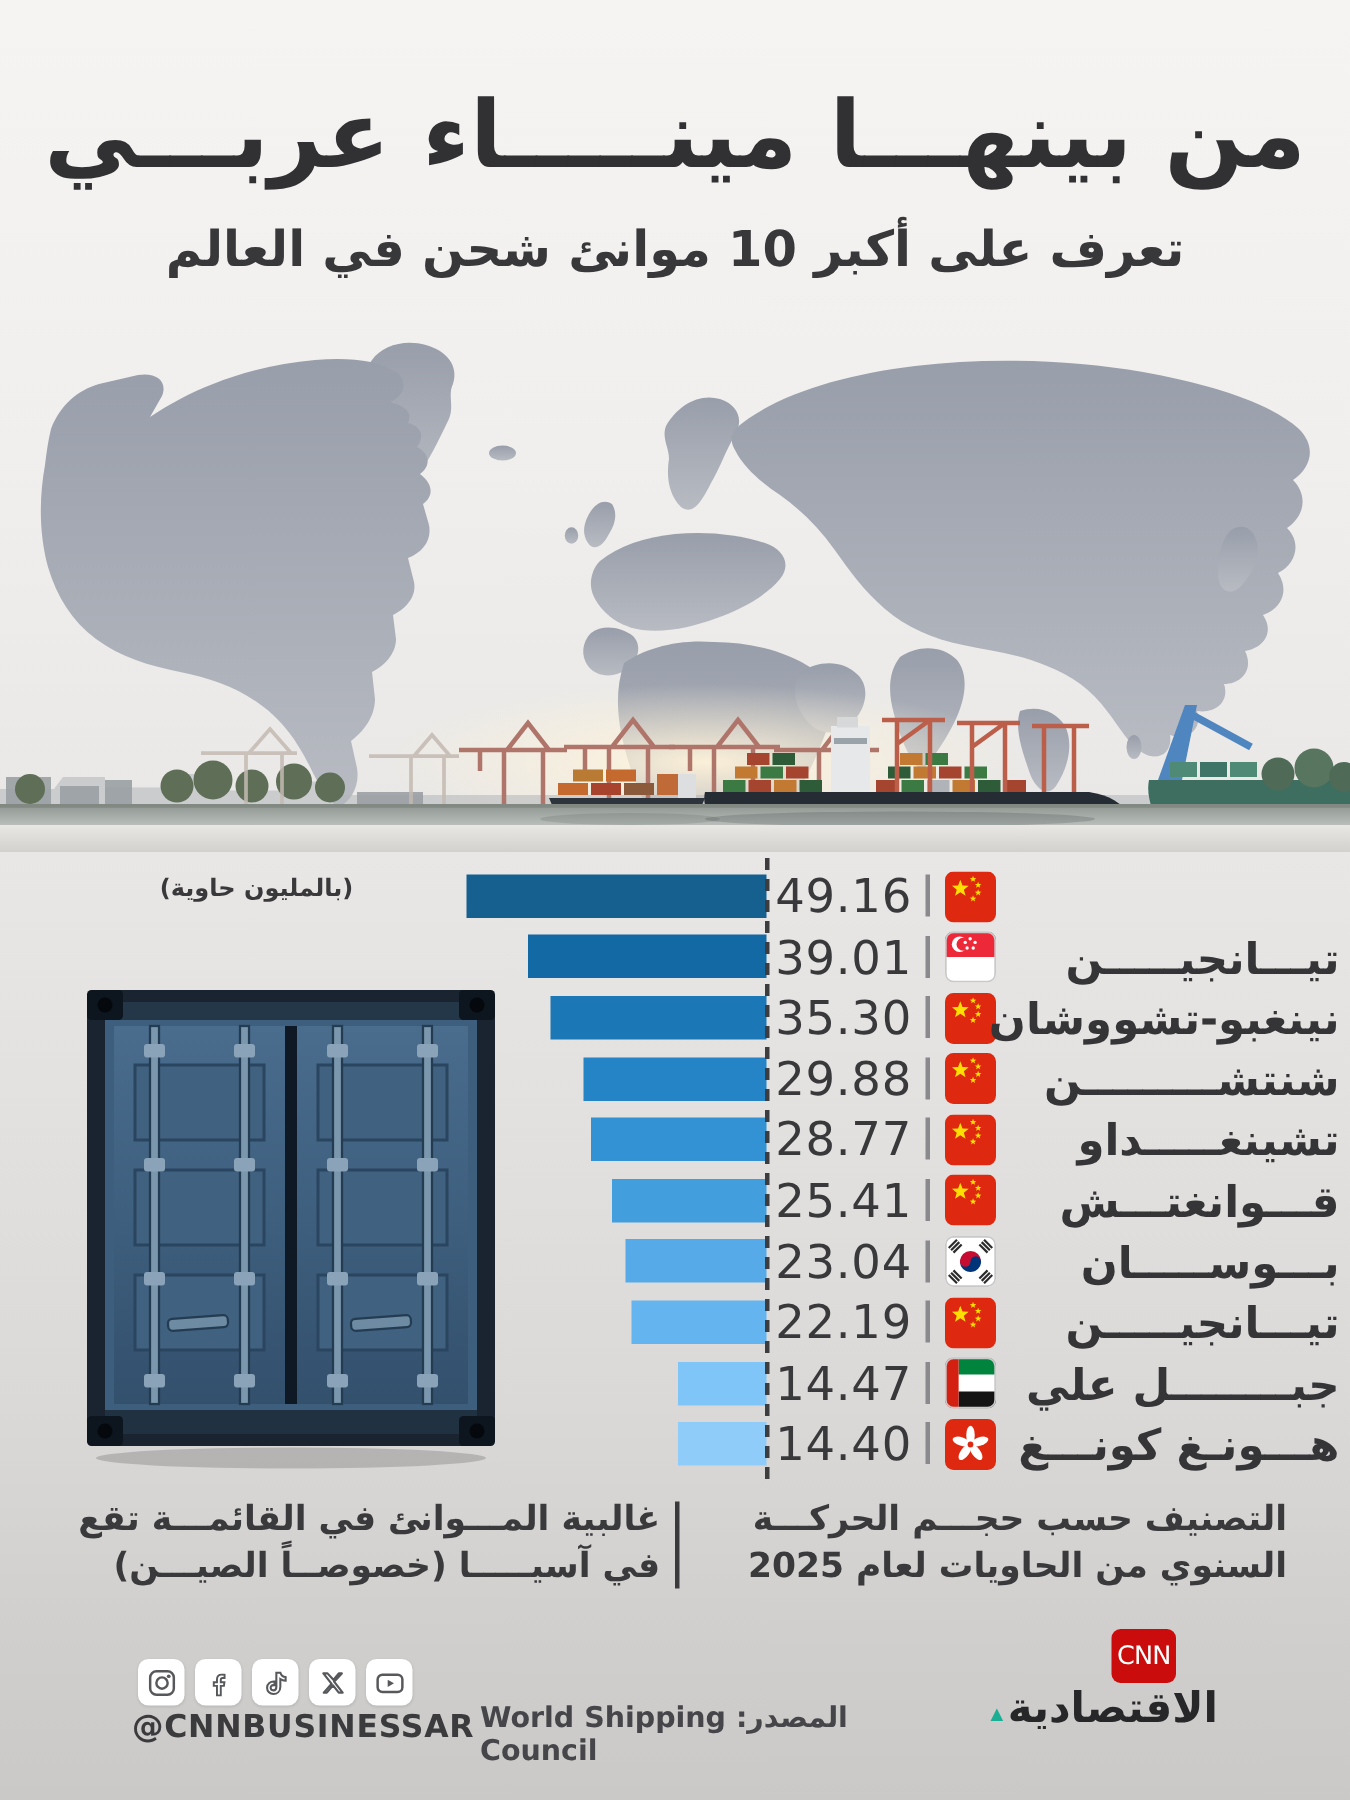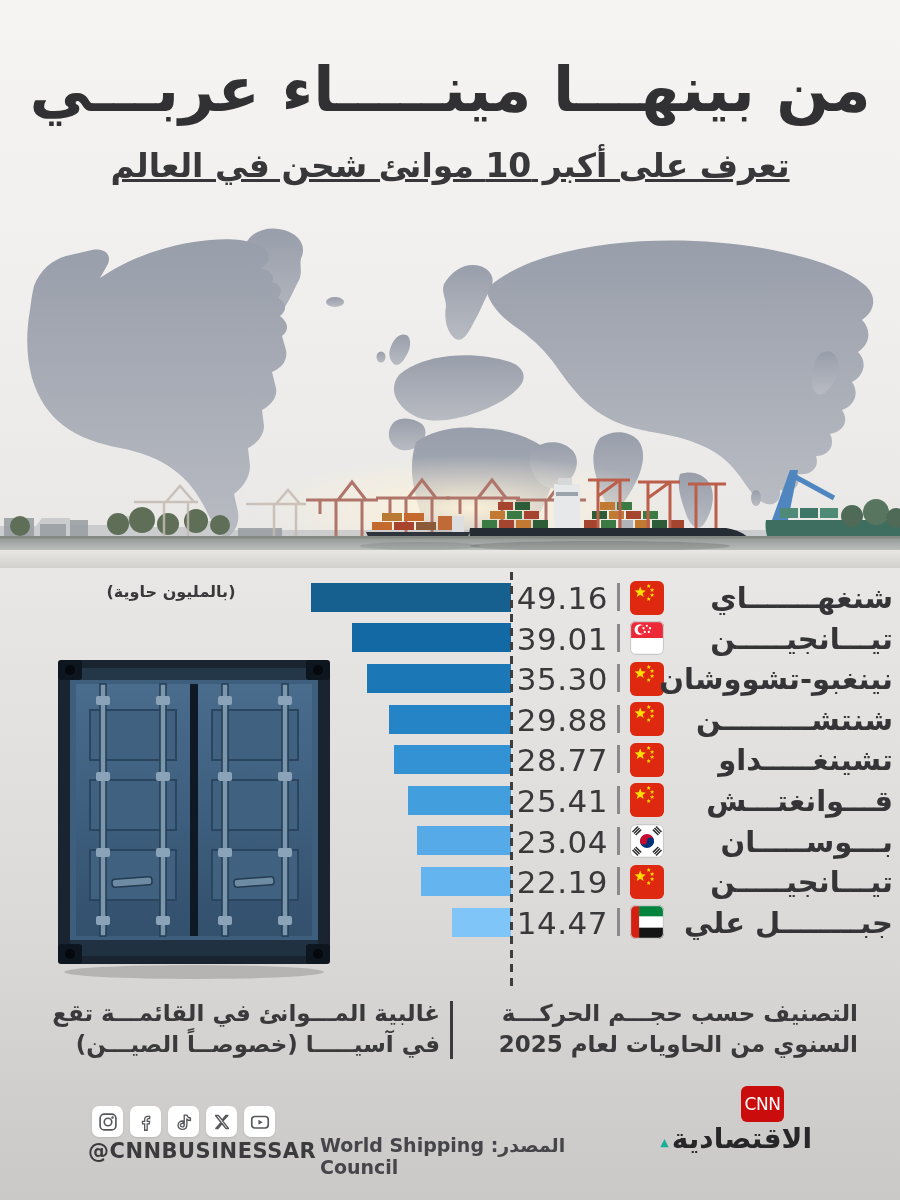--- a/index.html
+++ b/index.html
@@ -1,21 +1,21 @@
 <!DOCTYPE html>
 <html lang="ar"><head>
 <meta charset="utf-8">
 <style>
   html,body{margin:0;padding:0;background:#9a9a9a;}
   *{box-sizing:border-box;font-family:"DejaVu Sans","Liberation Sans",sans-serif;}
   .poster{position:relative;width:900px;height:1200px;overflow:hidden;margin:0 auto;
     background:linear-gradient(180deg,#f5f4f2 0%,#f0efed 25%,#e9e8e6 45%,#e2e1df 62%,#dad9d7 78%,#cfcecc 92%,#cac9c7 100%);}
   .hdr{position:absolute;left:0;right:0;text-align:center;direction:rtl;color:#313134;font-weight:bold;}
   .title{top:50px;font-size:62px;line-height:1.3;}
-  .subtitle{top:146px;font-size:33px;color:#38383b;text-decoration:underline;}
+  .subtitle{top:146px;font-size:33px;color:#38383b;}
   .map{position:absolute;top:226px;left:0;width:900px;height:342px;}
   .strip{position:absolute;top:450px;left:0;width:900px;height:118px;}
   .unit-label{position:absolute;top:582px;left:86px;width:170px;text-align:center;direction:rtl;
     font-size:16px;font-weight:bold;color:#39393c;}
   .container-art{position:absolute;top:652px;left:56px;width:276px;height:330px;}
   .rows{position:absolute;top:577px;left:0;right:0;}
   .row{position:relative;height:40.6px;}
   .bar{position:absolute;right:389px;top:5.8px;height:29px;}
   .val{position:absolute;left:512px;width:96px;top:3px;font-size:31px;font-weight:normal;
     color:#39393c;text-align:right;letter-spacing:.5px;}
@@ -280,21 +280,20 @@
       <div class="flag">
           <svg viewBox="0 0 30 30" width="34" height="34">
             <rect width="30" height="30" rx="5" fill="#DE2910"></rect>
             <polygon points="9.0,4.8 10.3,8.2 13.9,8.4 11.1,10.7 12.1,14.2 9.0,12.2 5.9,14.2 6.9,10.7 4.1,8.4 7.7,8.2" fill="#FFDE00"></polygon>
             <polygon points="16.5,2.5 17.0,3.8 18.4,3.9 17.3,4.8 17.7,6.1 16.5,5.3 15.3,6.1 15.7,4.8 14.6,3.9 16.0,3.8" fill="#FFDE00"></polygon>
             <polygon points="19.5,6.0 20.0,7.3 21.4,7.4 20.3,8.3 20.7,9.6 19.5,8.8 18.3,9.6 18.7,8.3 17.6,7.4 19.0,7.3" fill="#FFDE00"></polygon>
             <polygon points="19.5,10.5 20.0,11.8 21.4,11.9 20.3,12.8 20.7,14.1 19.5,13.3 18.3,14.1 18.7,12.8 17.6,11.9 19.0,11.8" fill="#FFDE00"></polygon>
             <polygon points="16.5,14.0 17.0,15.3 18.4,15.4 17.3,16.3 17.7,17.6 16.5,16.8 15.3,17.6 15.7,16.3 14.6,15.4 16.0,15.3" fill="#FFDE00"></polygon>
           </svg>
         </div>
-      <div class="pname">شنغهـــــــاي</div>
     </div>
 
     <div class="row">
       <div class="bar" style="width: 158.7px; background: rgb(19, 105, 163);"></div>
       <div class="val">39.01</div>
       <div class="vsep"></div>
       <div class="flag">
           <svg viewBox="0 0 30 30" width="34" height="34">
             <defs>
               <clipPath id="sg1">
@@ -458,20 +457,39 @@
               <rect x="8" width="22" height="10" fill="#00843D"></rect>
               <rect x="8" y="20" width="22" height="10" fill="#141414"></rect>
               <rect width="8" height="30" fill="#D32011"></rect>
             </g>
             <rect x="0.5" y="0.5" width="29" height="29" rx="4.5" fill="none" stroke="#c9c9c9"></rect>
           </svg>
         </div>
       <div class="pname">جبــــــــل علي</div>
     </div>
 
+    <div class="row">
+      <div class="bar" style="width: 58.6px; background: rgb(143, 204, 250);"></div>
+      <div class="val">14.40</div>
+      <div class="vsep"></div>
+      <div class="flag">
+          <svg viewBox="0 0 30 30" width="34" height="34">
+            <rect width="30" height="30" rx="5" fill="#DE2910"></rect>
+            <g fill="#fff">
+              <ellipse cx="15" cy="9.4" rx="2.5" ry="5.4" transform="rotate(0 15 15)"></ellipse>
+              <ellipse cx="15" cy="9.4" rx="2.5" ry="5.4" transform="rotate(72 15 15)"></ellipse>
+              <ellipse cx="15" cy="9.4" rx="2.5" ry="5.4" transform="rotate(144 15 15)"></ellipse>
+              <ellipse cx="15" cy="9.4" rx="2.5" ry="5.4" transform="rotate(216 15 15)"></ellipse>
+              <ellipse cx="15" cy="9.4" rx="2.5" ry="5.4" transform="rotate(288 15 15)"></ellipse>
+            </g>
+            <circle cx="15" cy="15" r="1.7" fill="#DE2910"></circle>
+          </svg>
+        </div>
+      <div class="pname">هـــونـغ كونـــغ</div>
+    </div>
   </div>
   <div class="axis"></div>
 
   <div class="note note-right">
     <div>التصنيف حسب حجـــم الحركـــة</div>
     <div>السنوي من الحاويات لعام 2025</div>
   </div>
   <div class="notes-divider"></div>
   <div class="note note-left">
     <div>غالبية المـــوانئ في القائمـــة تقع</div>

